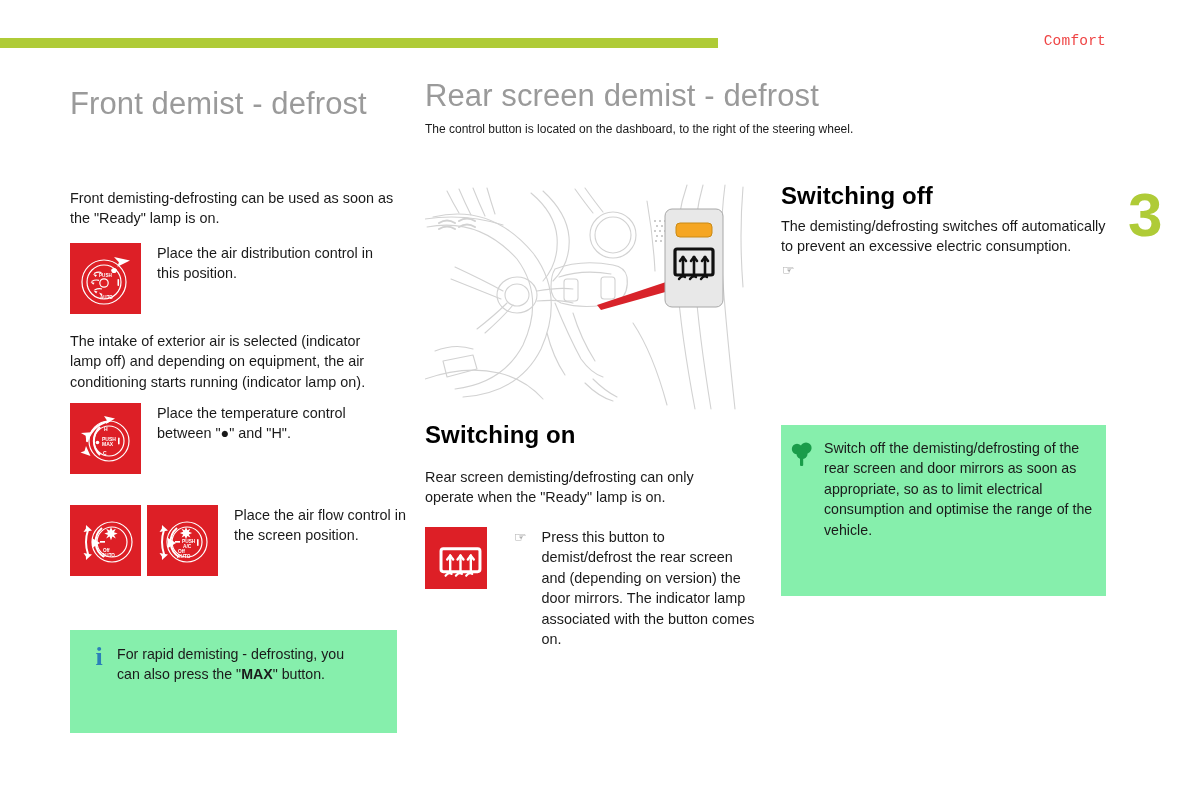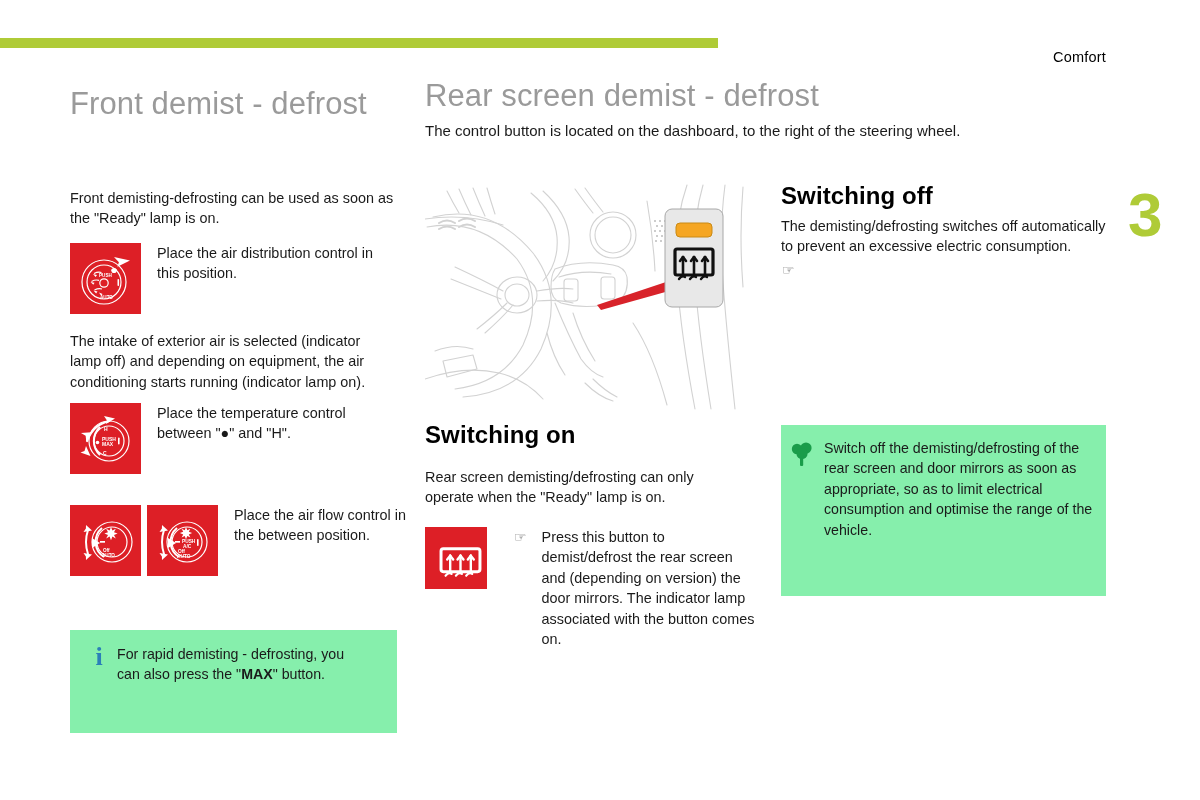--- a/index.html
+++ b/index.html
@@ -12,22 +12,22 @@
     color:#1a1a1a;
   }
   .page{position:absolute;inset:0;}
 
   
   .header-bar{
     position:absolute;left:0;top:38px;width:718px;height:10px;
     background:#afcb37;
   }
   .header-chapter{
-    position:absolute;right:94px;top:49px;
-    font-size:14.5px;color:#000000;letter-spacing:.2px;
+    position:absolute;right:94px;top:33px;
+    font-size:14.5px;color:#ef4444;letter-spacing:.2px;font-family:Liberation Mono, monospace;
   }
 
   
   .chapter-number{
     position:absolute;left:1128px;top:184px;
     font-size:62px;line-height:1;font-weight:bold;color:#afcb37;
   }
   .page-number{
     position:absolute;left:1143px;top:804px;
     font-size:15px;color:#7d7d7d;font-weight:normal;
@@ -39,21 +39,21 @@
   .col-right{position:absolute;left:781px;top:182px;width:326px;}
 
   h1.title{
     margin:0;
     font-size:31px;font-weight:normal;color:#9a9a9a;
     line-height:1.18;letter-spacing:.1px;
   }
   h1.title.wide{font-size:31px;}
 
   .subtitle{
-    margin:6px 0 0 0;font-size:15px;color:#1a1a1a;line-height:1.35;
+    margin:6px 0 0 0;font-size:12px;color:#1a1a1a;line-height:1.35;
   }
 
   h2.section{
     margin:0 0 6px 0;font-size:24px;font-weight:bold;color:#000;
     letter-spacing:.1px;
   }
 
   p.body{
     margin:0;font-size:14.4px;line-height:1.42;color:#1a1a1a;
   }
@@ -216,21 +216,21 @@
           <text x="30" y="53">AUTO</text>
         </g>
         <g fill="none" stroke="#ffffff" stroke-width="2" stroke-linecap="round">
           <path d="M17 25 q-4 12 0 24"></path>
         </g>
         <path d="M15 20 l6 5.5 -8.5 1.5 2.4 -3.4 z" fill="#ffffff"></path>
         <path d="M15 55 l6 -5.5 -8.5 -1.5 2.4 3.4 z" fill="#ffffff"></path>
         <path d="M21 33 l8 5 -8 5 z" fill="#ffffff"></path>
       </svg>
     </span>
-    <span class="txt" style="margin-left:16px;width:195px;">Place the air flow control in the between position.</span>
+    <span class="txt" style="margin-left:16px;width:195px;">Place the air flow control in the screen position.</span>
   </div>
 
   <div class="callout" style="left:70px;top:630px;width:327px;height:89px;padding:14px 0 0 0;">
     <span class="gl info-i" style="margin:2px 0 0 19px;width:20px;text-align:center;">i</span>
     <span class="ctext" style="margin-left:8px;width:252px;"><span>For rapid demisting - defrosting, you can also press the "<b>MAX</b>" button.</span></span>
   </div>
 
   <div class="col-mid">
     <h1 class="title wide" style="width:500px;">Rear screen demist - defrost</h1>
     <p class="subtitle" style="width:560px;">The control button is located on the dashboard, to the right of the steering wheel.</p>

